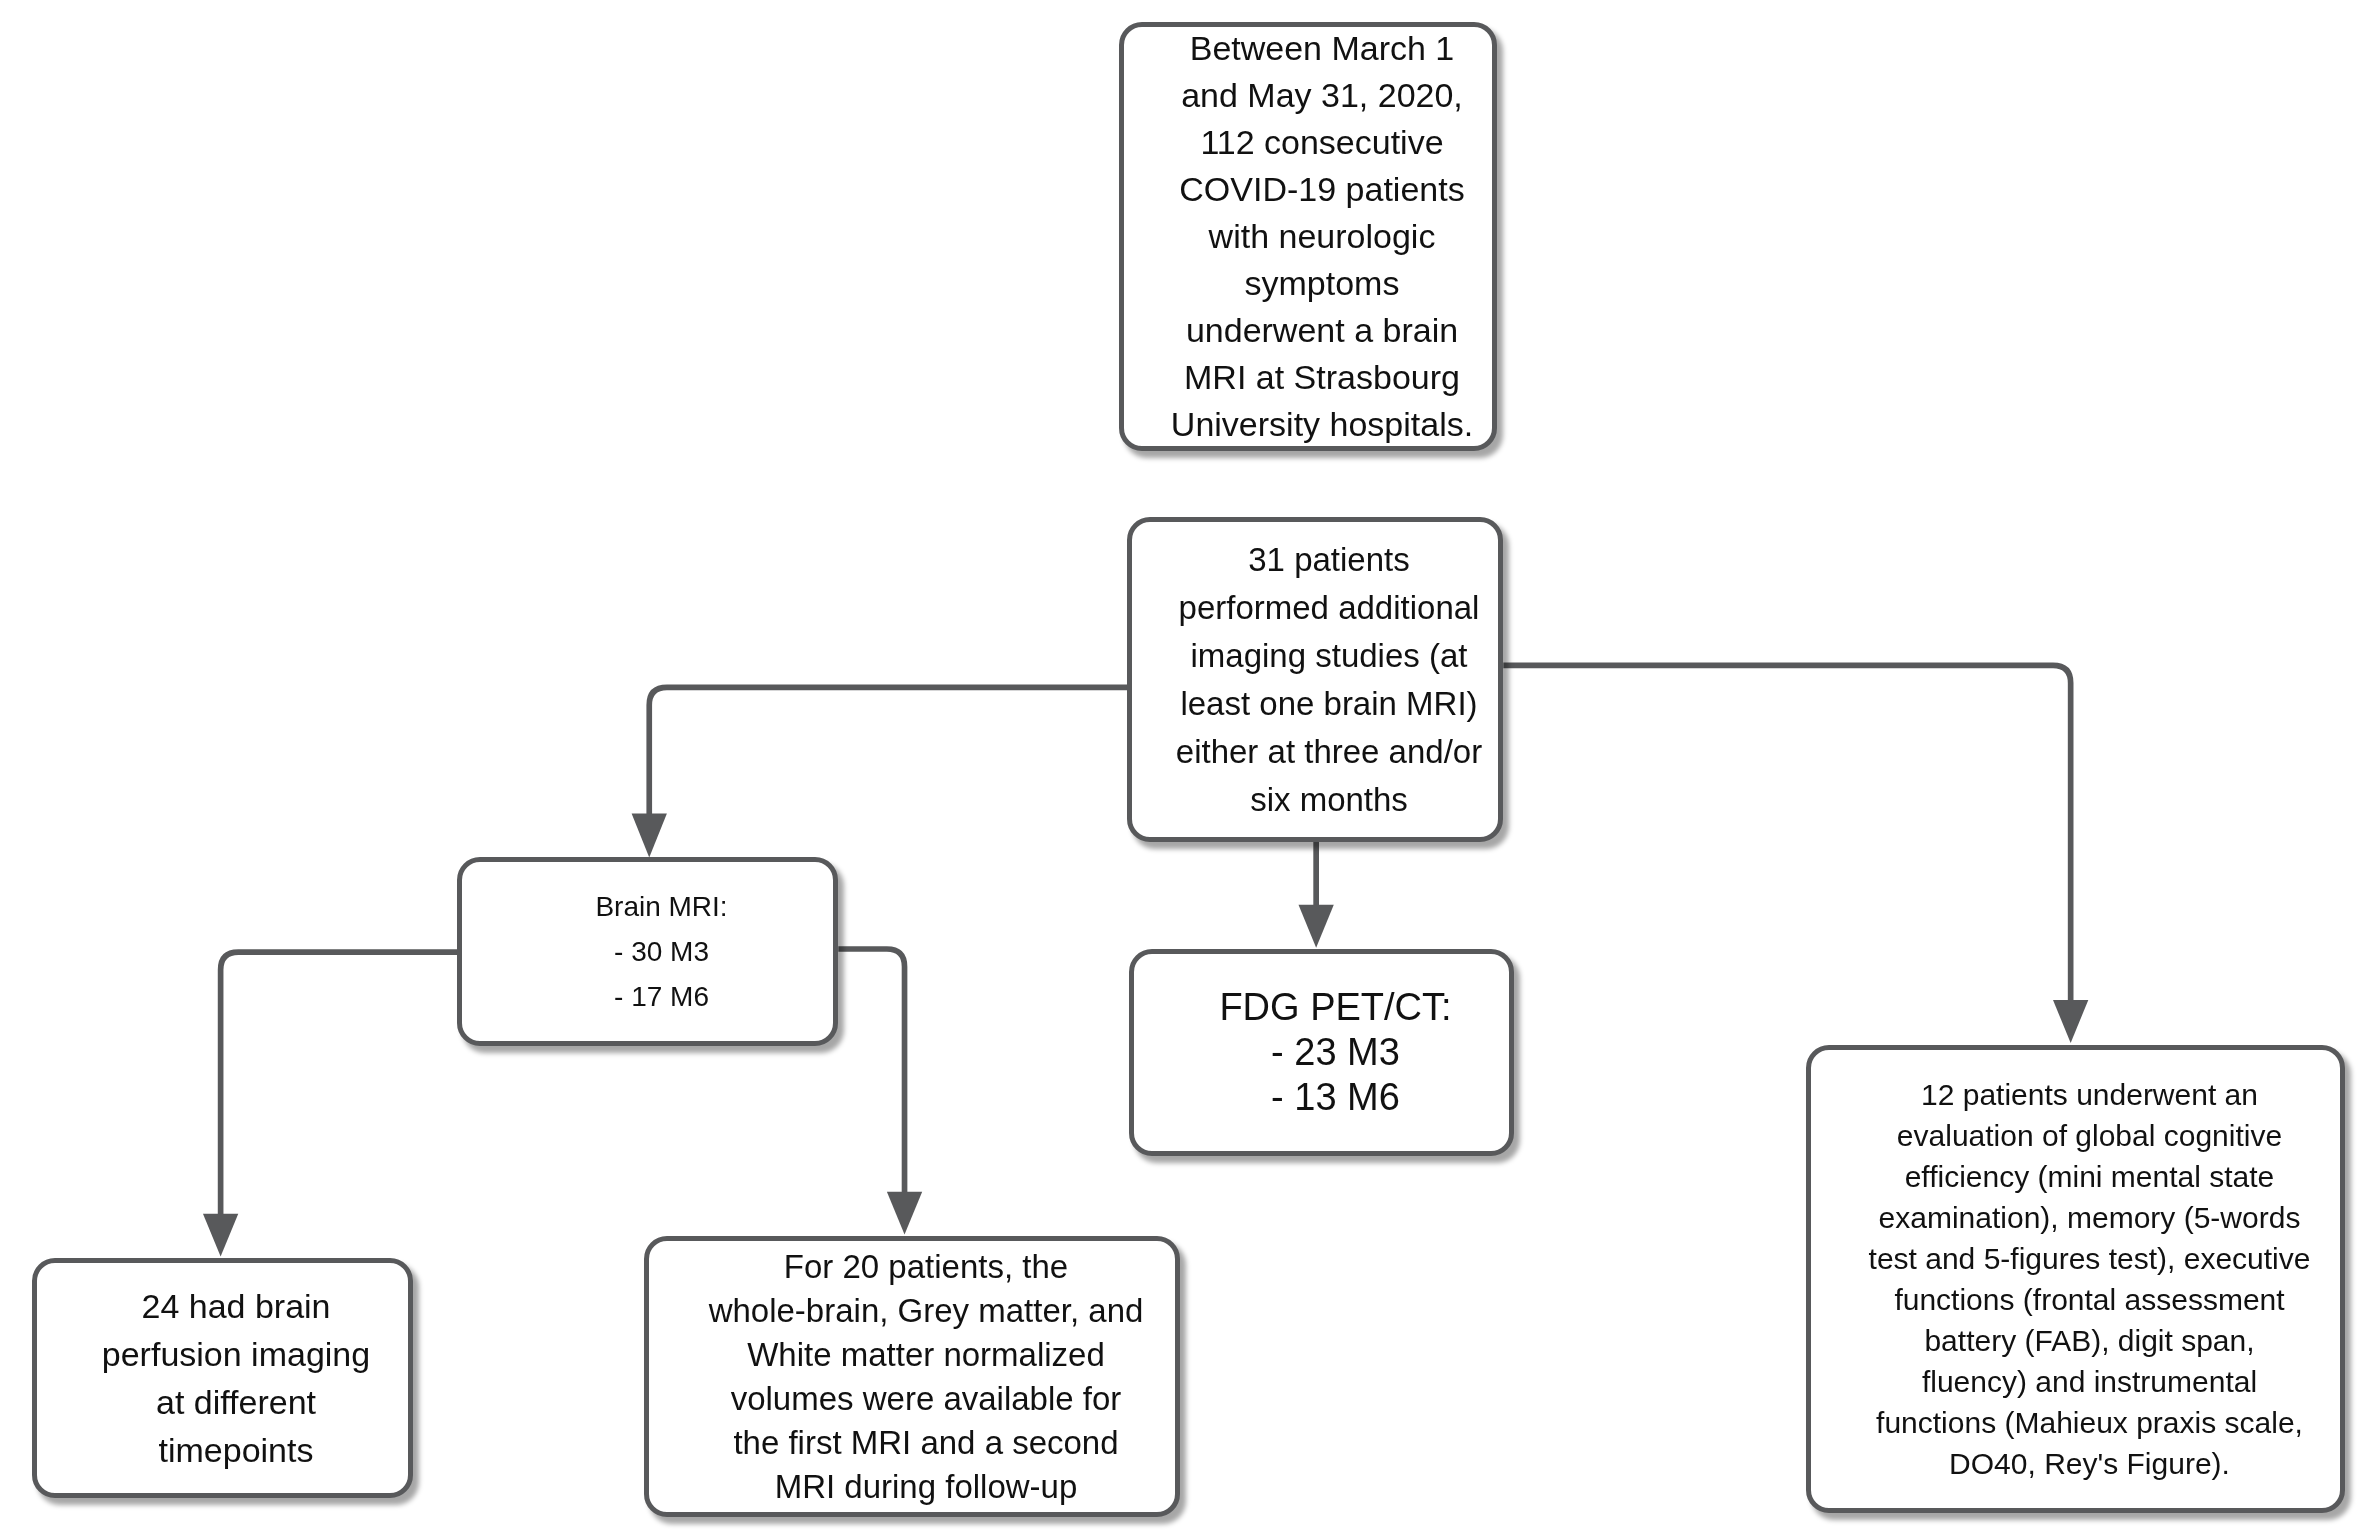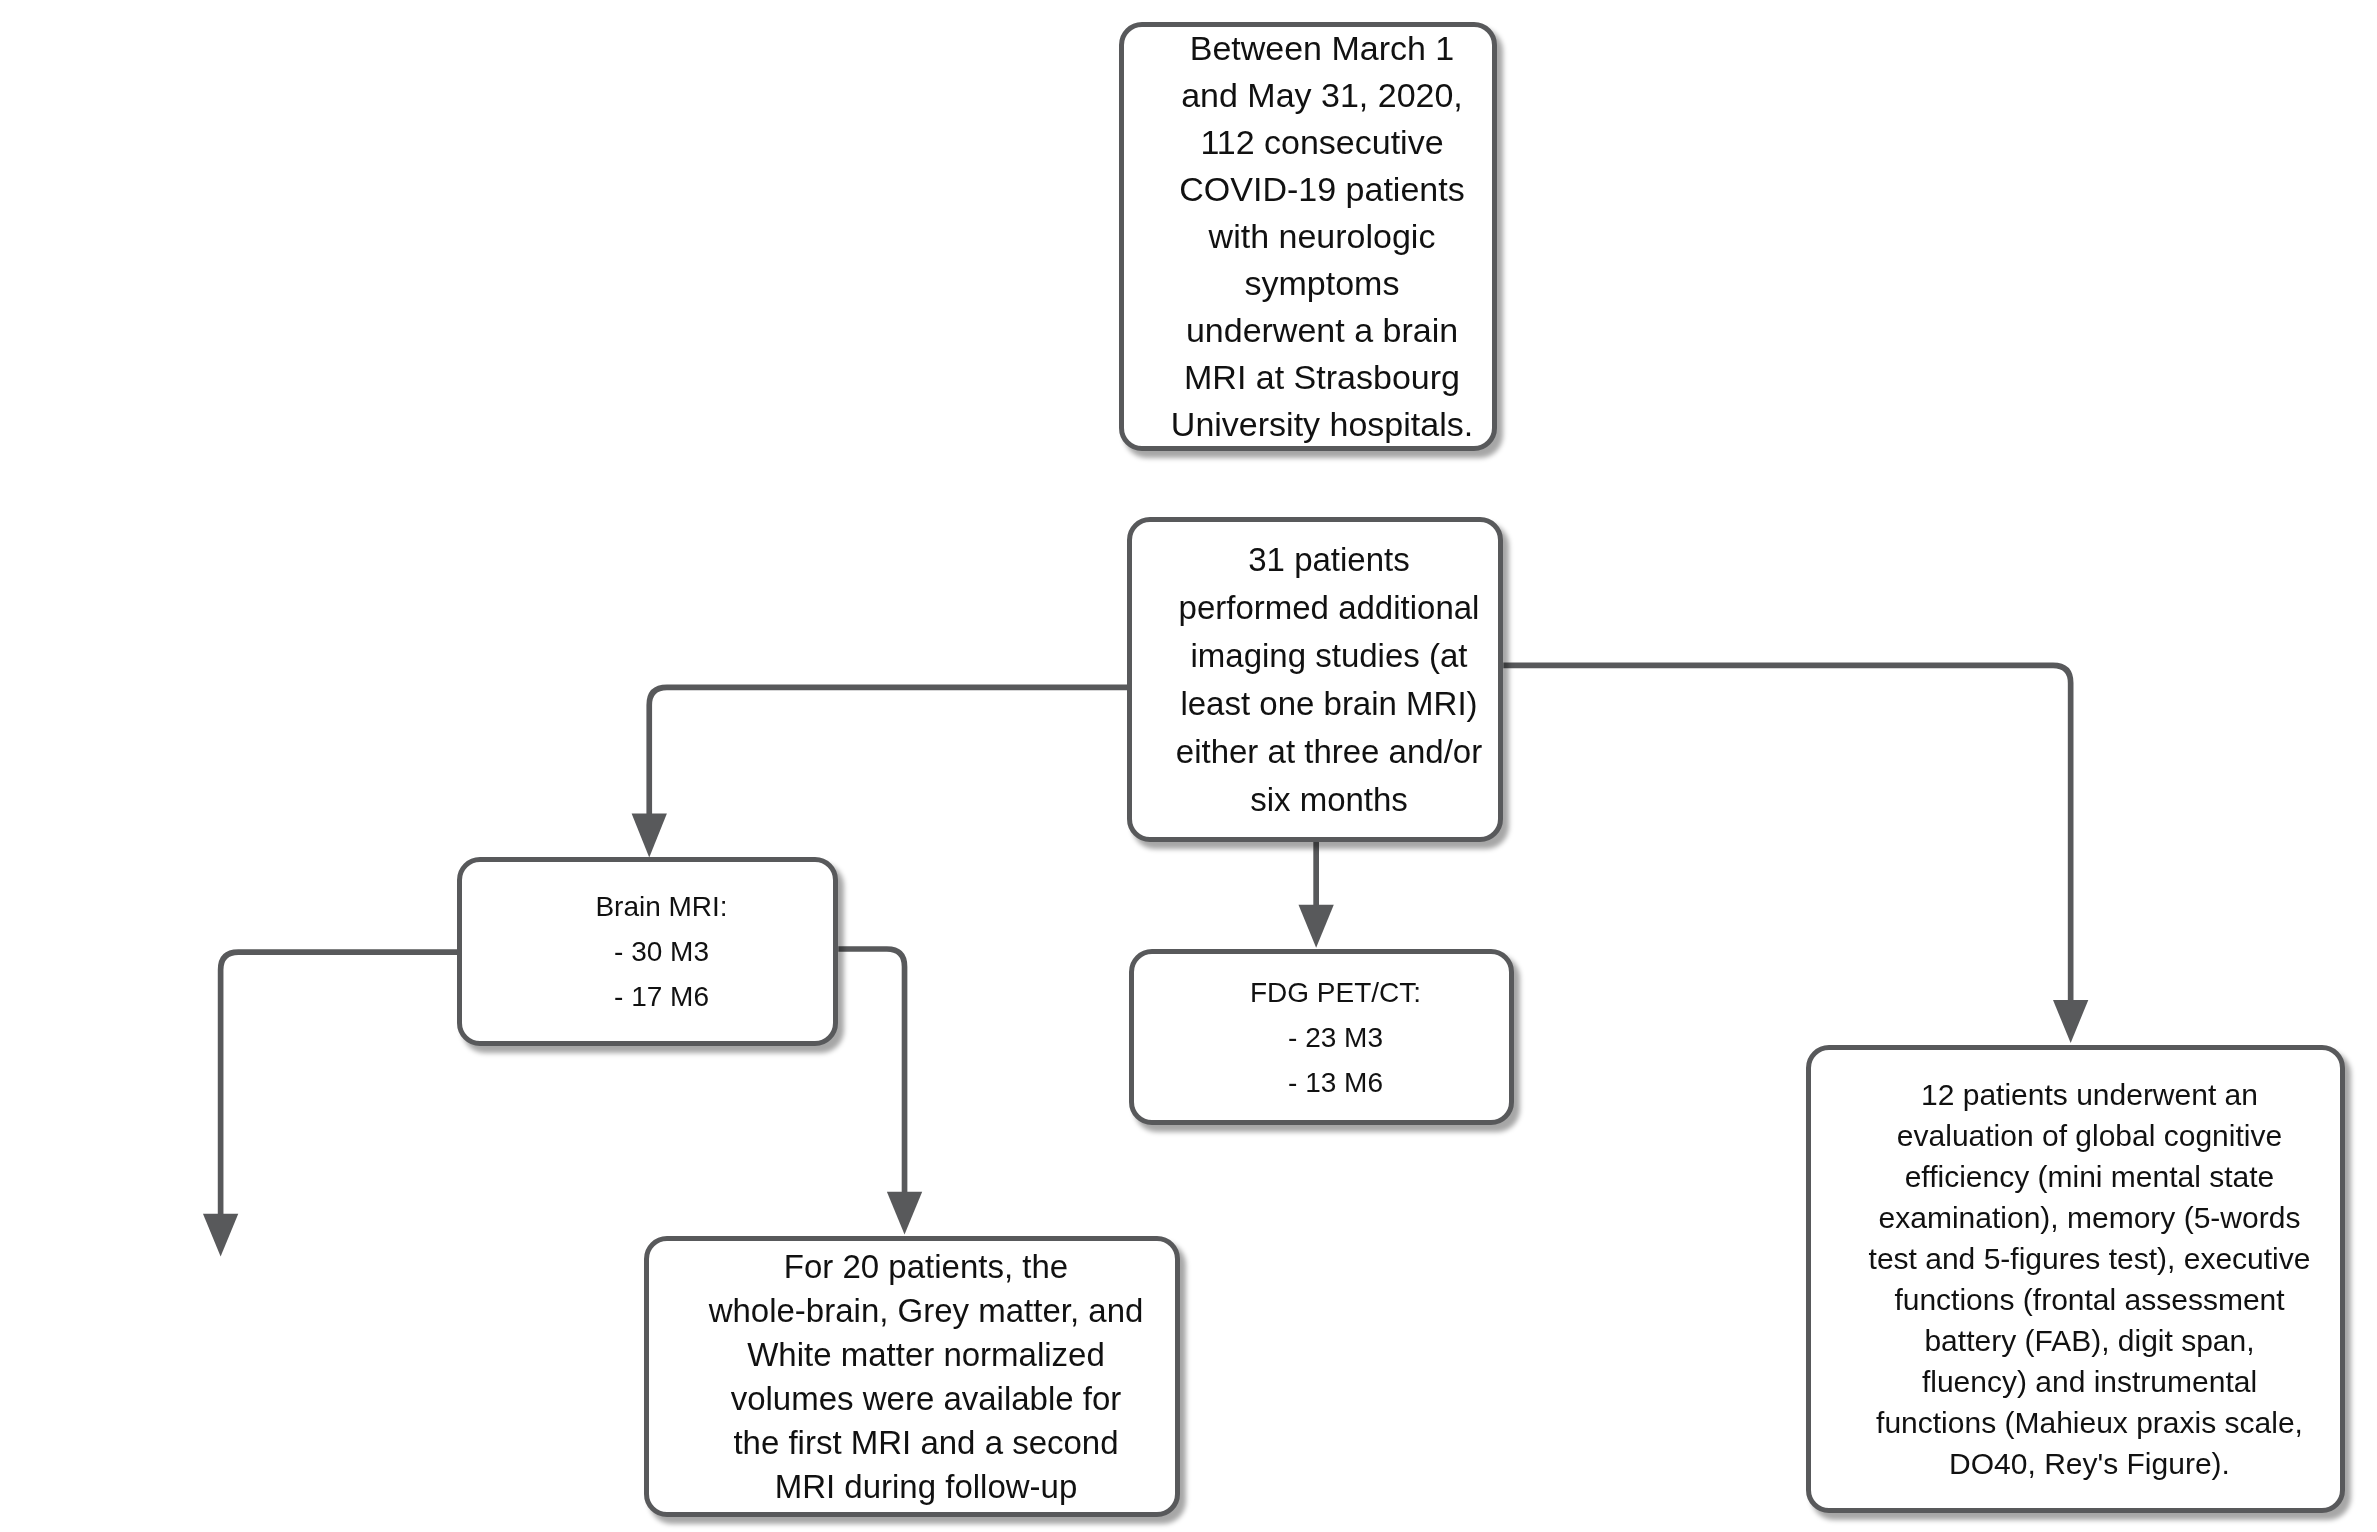--- a/index.html
+++ b/index.html
@@ -38,21 +38,21 @@
   .node .txt {
     white-space: pre-line;
     display: block;
     width: 100%;
     padding: 0 11.3px;
   }
   
   #node-inclusion   { left: 1119px; top: 22px;   width: 378px; height: 429px; font-size: 34px; line-height: 47px; }
   #node-followup    { left: 1127px; top: 517px;  width: 376px; height: 325px; font-size: 33px; line-height: 48px; }
   #node-brain-mri   { left: 457px;  top: 857px; width: 381px; height: 189px; font-size: 28px; line-height: 45px; }
-  #node-fdg-pet-ct  { left: 1129px; top: 949px; width: 385px; height: 176px; font-size: 28px; line-height: 45px; }
+  #node-fdg-pet-ct  { left: 1129px; top: 949px; width: 385px; height: 207px; font-size: 38px; line-height: 45px; }
   #node-neuropsych  { left: 1806px; top: 1045px; width: 539px; height: 468px; font-size: 30px; line-height: 41px; }
   #node-perfusion   { left: 31.5px;   top: 1258px; width: 381px; height: 240px; font-size: 34px; line-height: 48px; }
   #node-volumes     { left: 602px;  top: 1236px; width: 536px; height: 281px; font-size: 33px; line-height: 44px; margin-left: 42px; }
 
   .edge {
     fill: none;
     stroke: #58595b;
     stroke-width: 9;
   }
   .arrowhead {
@@ -122,20 +122,26 @@
 efficiency (mini mental state
 examination), memory (5-words
 test and 5-figures test), executive
 functions (frontal assessment
 battery (FAB), digit span,
 fluency) and instrumental
 functions (Mahieux praxis scale,
 DO40, Rey's Figure).</span>
   </div>
 
+  <div class="node" id="node-perfusion">
+    <span class="txt">24 had brain
+perfusion imaging
+at different
+timepoints</span>
+  </div>
 
   <div class="node" id="node-volumes">
     <span class="txt">For 20 patients, the
 whole-brain, Grey matter, and
 White matter normalized
 volumes were available for
 the first MRI and a second
 MRI during follow-up</span>
   </div>
 

